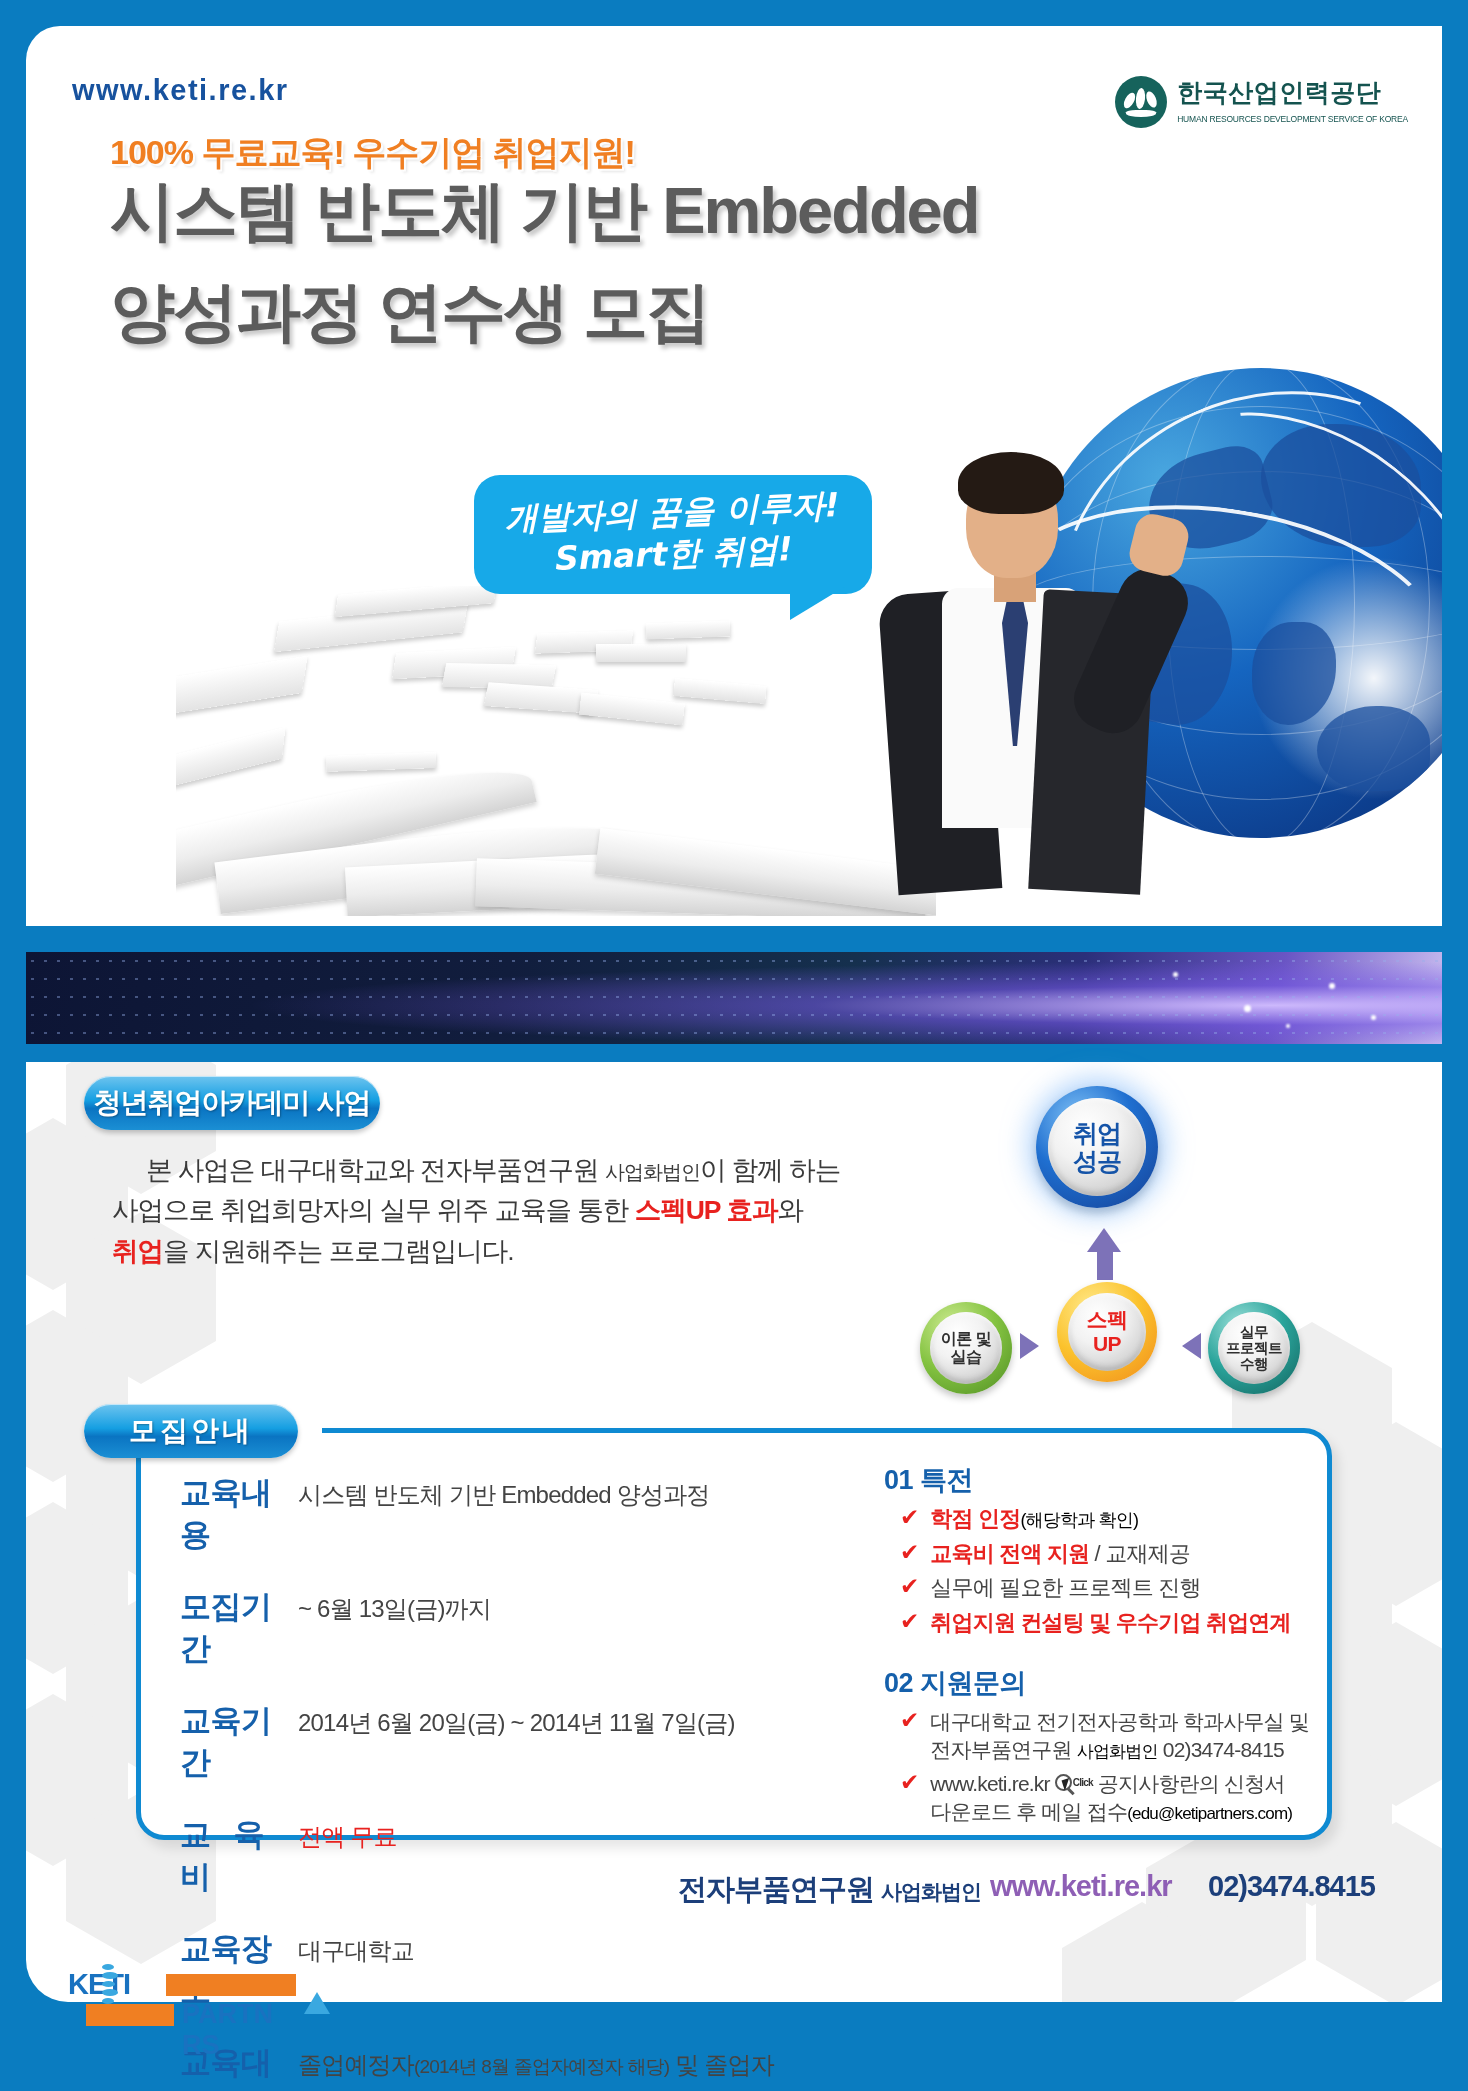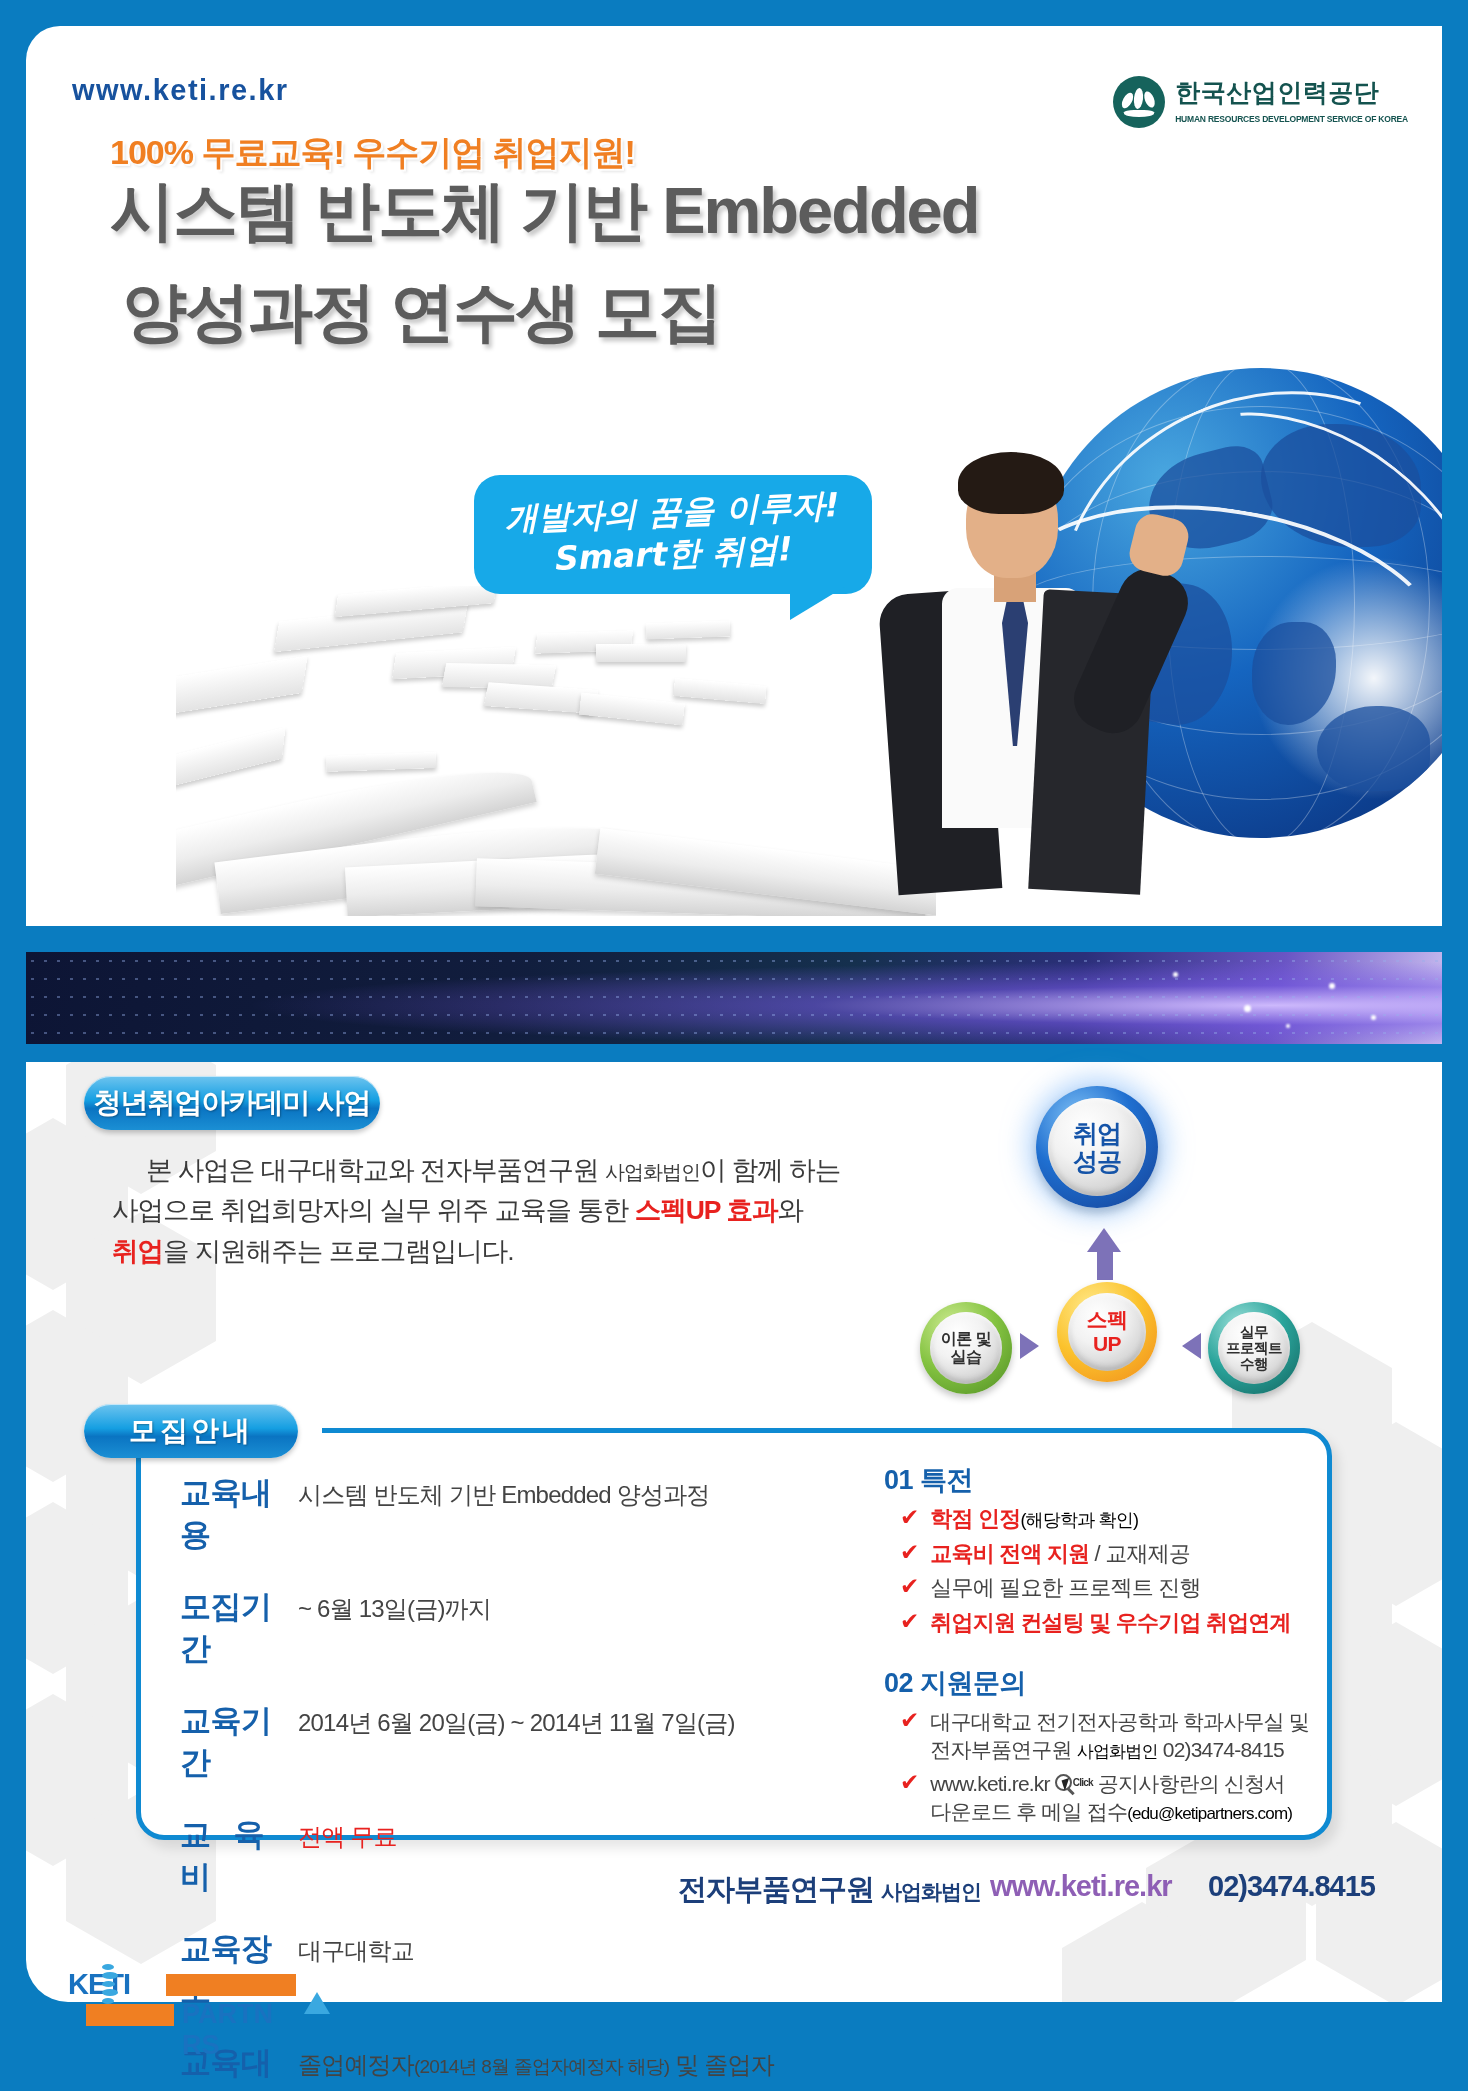--- a/index.html
+++ b/index.html
@@ -21,34 +21,34 @@
   }
   .hrd-logo{position:absolute;right:34px;top:50px;display:flex;align-items:center;gap:10px;}
   .hrd-mark{width:52px;height:52px;border-radius:50%;background:#16635c;position:relative;flex:none;}
   .hrd-mark span{position:absolute;background:#fff;border-radius:50%;}
   .hrd-mark span:nth-child(1){width:9px;height:17px;left:10px;top:16px;transform:rotate(28deg);}
   .hrd-mark span:nth-child(2){width:9px;height:21px;left:21px;top:12px;transform:rotate(6deg);}
   .hrd-mark span:nth-child(3){width:9px;height:17px;left:32px;top:15px;transform:rotate(-22deg);}
   .hrd-mark span:nth-child(4){width:30px;height:7px;left:11px;top:34px;border-radius:40% 40% 60% 60%;}
   .hrd-text{line-height:1;}
   .hrd-kr{font-size:25px;font-weight:bold;color:#14534f;letter-spacing:0.5px;}
-  .hrd-en{font-size:8.5px;font-weight:bold;color:#14534f;letter-spacing:-0.2px;margin-top:10px;}
+  .hrd-en{font-size:8.5px;font-weight:normal;color:#14534f;letter-spacing:-0.2px;margin-top:10px;}
 
   .kicker{
     position:absolute;left:84px;top:104px;
     font-size:34px;font-weight:bold;color:#f07f22;letter-spacing:-1px;
     text-shadow:2px 2px 0 rgba(255,255,255,.9), 3px 3px 3px rgba(0,0,0,.12);
   }
   .title1,.title2{
     position:absolute;left:84px;
     font-size:65px;font-weight:bold;color:#5c5c5c;letter-spacing:-2px;
     text-shadow:3px 4px 4px rgba(0,0,0,.22);white-space:nowrap;
   }
   .title1{top:141px;}
-  .title2{top:242px;margin-left:12px;}
+  .title2{top:242px;}
 
   
   .bubble{
     position:absolute;left:448px;top:449px;width:398px;height:119px;
     background:#17a9e8;border-radius:26px;
   }
   .bubble:after{
     content:"";position:absolute;right:26px;bottom:-26px;width:0;height:0;
     border-left:0 solid transparent;border-right:56px solid transparent;
     border-top:34px solid #17a9e8;

